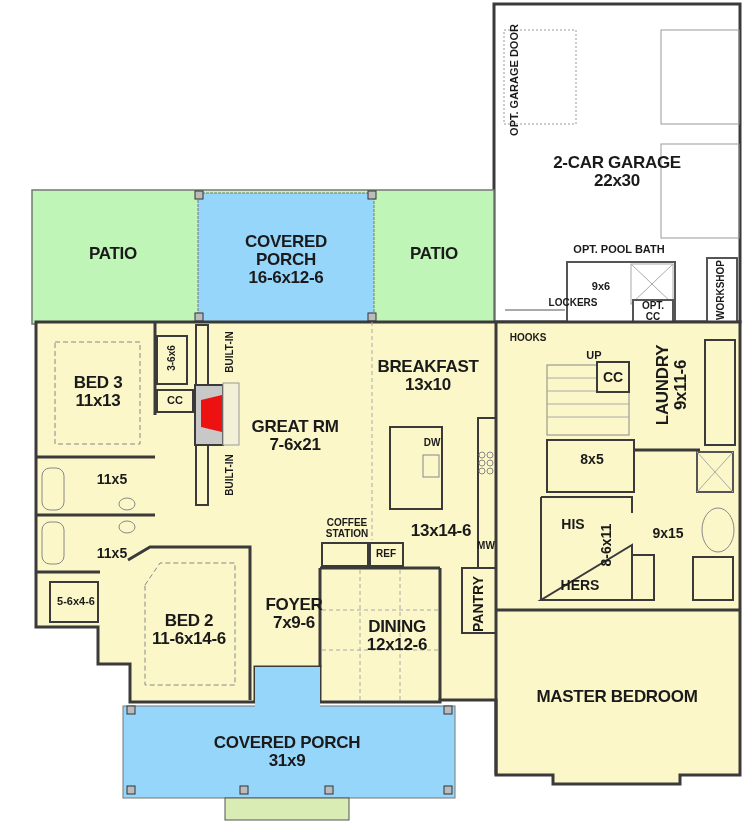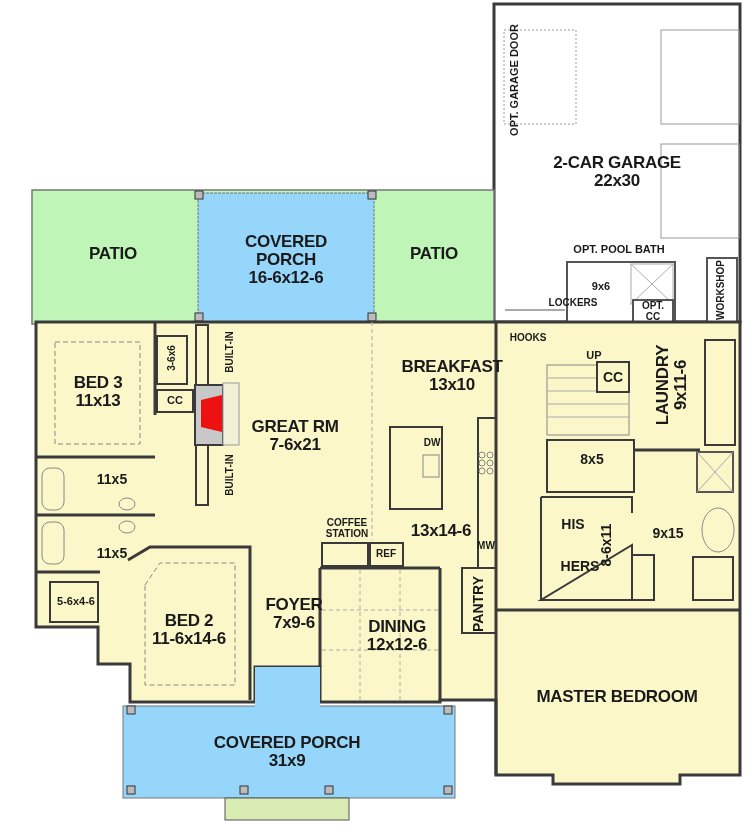--- a/index.html
+++ b/index.html
@@ -170,21 +170,21 @@
   <span class="name">BUILT-IN</span>
 </div>
 <div class="lbl xs rot" style="left:230px;top:475px;">
   <span class="name">BUILT-IN</span>
 </div>
 
 <div class="lbl big" style="left:295px;top:436px;">
   <span class="name">GREAT RM</span>
   <span class="dim">7-6x21</span>
 </div>
-<div class="lbl big" style="left:452px;top:376px;">
+<div class="lbl big" style="left:428px;top:376px;">
   <span class="name">BREAKFAST</span>
   <span class="dim">13x10</span>
 </div>
 <div class="lbl big" style="left:441px;top:531px;">
   <span class="dim">13x14-6</span>
 </div>
 <div class="lbl xs" style="left:432px;top:443px;">
   <span class="name">DW</span>
 </div>
 <div class="lbl xs" style="left:486px;top:546px;">
@@ -232,21 +232,21 @@
 <div class="lbl big rot" style="left:672px;top:385px;">
   <span class="name">LAUNDRY</span>
   <span class="dim">9x11-6</span>
 </div>
 <div class="lbl med" style="left:592px;top:459px;">
   <span class="dim">8x5</span>
 </div>
 <div class="lbl med" style="left:573px;top:524px;">
   <span class="name">HIS</span>
 </div>
-<div class="lbl med" style="left:580px;top:566px;">
+<div class="lbl med" style="left:580px;top:585px;">
   <span class="name">HERS</span>
 </div>
 <div class="lbl med rot" style="left:606px;top:545px;">
   <span class="dim">8-6x11</span>
 </div>
 <div class="lbl med" style="left:668px;top:533px;">
   <span class="dim">9x15</span>
 </div>
 <div class="lbl big" style="left:617px;top:697px;">
   <span class="name">MASTER BEDROOM</span>

